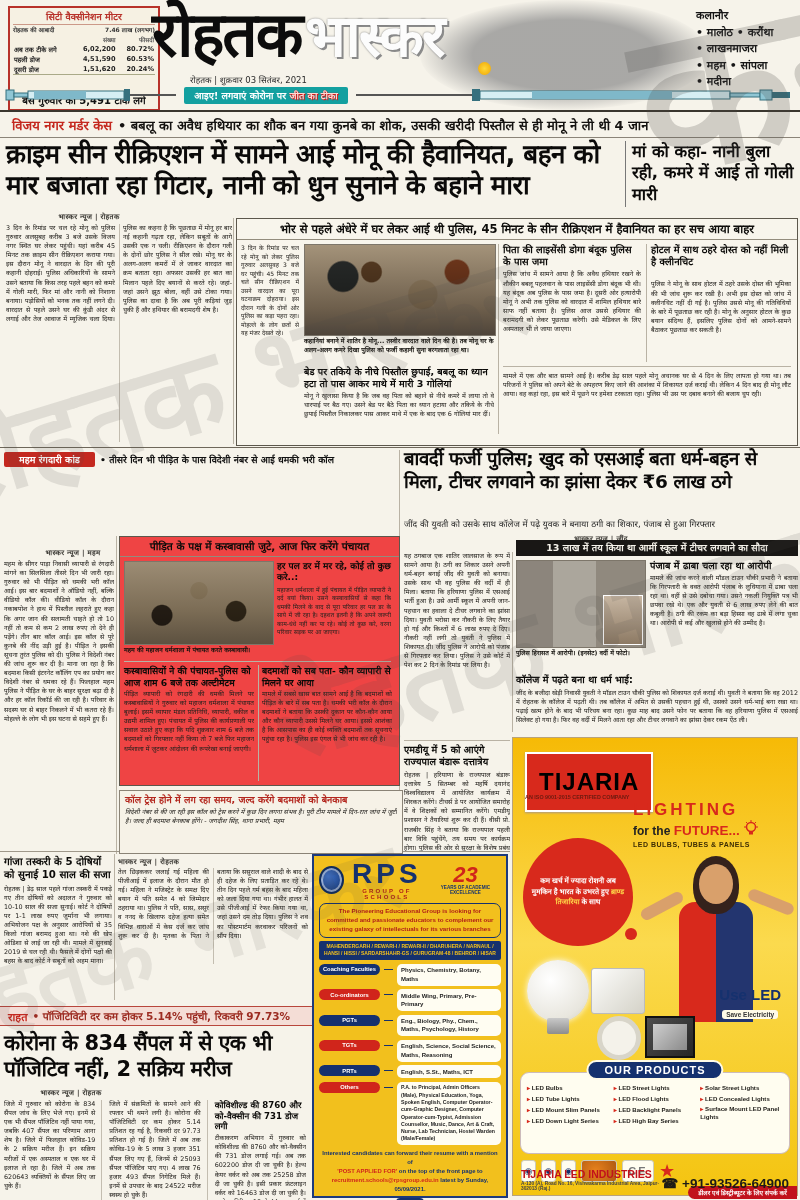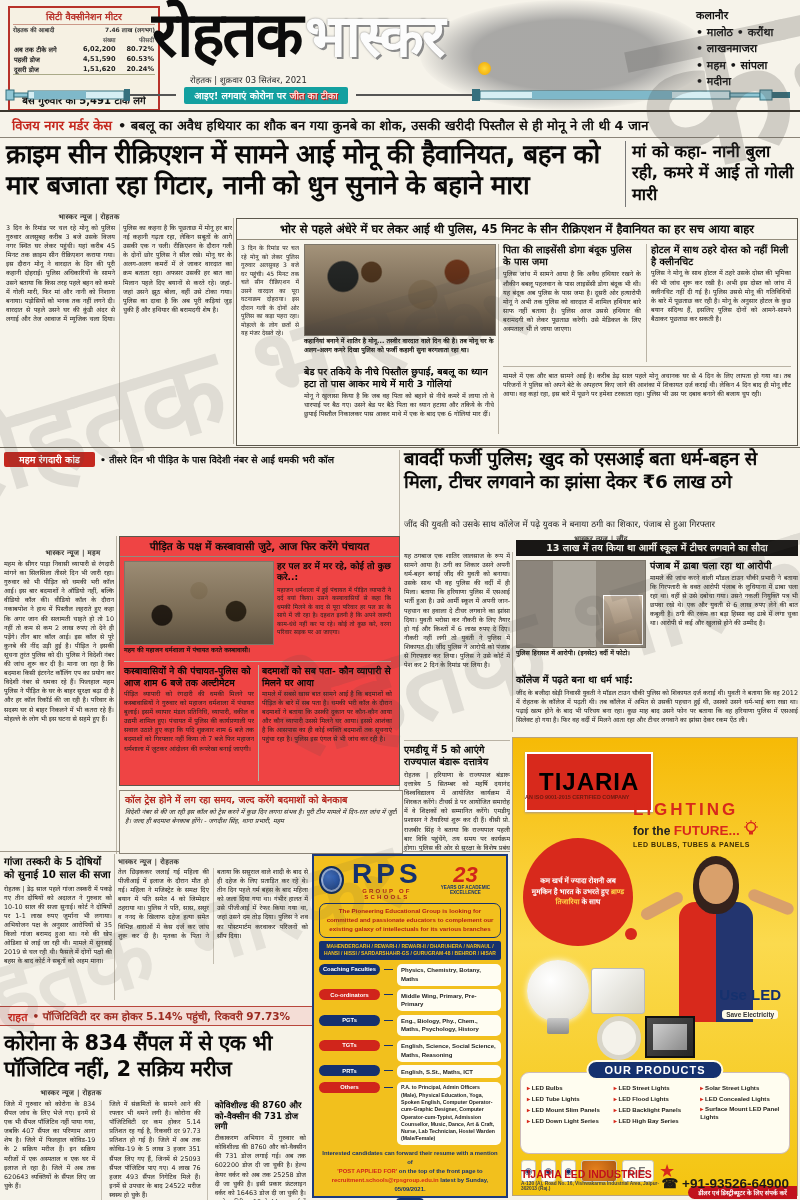--- a/index.html
+++ b/index.html
@@ -255,21 +255,21 @@
         <div class="bt" style="height:44px;margin-top:2px;">मोनू ने खुलासा किया है कि जब वह पिता को बहाने से नीचे कमरे में लाया तो वे चारपाई पर बैठ गए। उसने बेड पर बैठे पिता का ध्यान हटाया और तकिये के नीचे छुपाई पिस्तौल निकालकर पास आकर माथे में एक के बाद एक 6 गोलियां मार दीं।</div>
       </div>
       <div class="vrule" style="left:261px;top:4px;height:190px;"></div>
       <div class="abs" style="left:266px;top:4px;width:138px;">
         <div class="subttl" style="font-size:9.8px;">पिता की लाइसेंसी डोगा बंदूक पुलिस के पास जमा</div>
         <div class="bt" style="height:80px;margin-top:2px;">पुलिस जांच में सामने आया है कि अवैध हथियार रखने के शौकीन बबलू पहलवान के पास लाइसेंसी डोगा बंदूक भी थी। यह बंदूक अब पुलिस के पास जमा है। दूसरी ओर हत्यारोपी मोनू ने अभी तक पुलिस को वारदात में शामिल हथियार बारे साफ नहीं बताया है। पुलिस आज उससे हथियार की बरामदगी को लेकर पूछताछ करेगी। उसे मेडिकल के लिए अस्पताल भी ले जाया जाएगा।</div>
       </div>
       <div class="vrule" style="left:409px;top:4px;height:118px;"></div>
       <div class="abs" style="left:414px;top:4px;width:140px;">
         <div class="subttl" style="font-size:9.8px;">होटल में साथ ठहरे दोस्त को नहीं मिली है क्लीनचिट</div>
-        <div class="bt" style="height:80px;margin-top:1px;">पुलिस ने मोनू के साथ होटल में ठहरे उसके दोस्त की भूमिका की भी जांच शुरू कर रखी है। अभी इस दोस्त को जांच में क्लीनचिट नहीं दी गई है। पुलिस उससे मोनू की गतिविधियों के बारे में पूछताछ कर रही है। मोनू के अनुसार होटल के कुछ बयान संदिग्ध हैं, इसलिए पुलिस दोनों को आमने-सामने बैठाकर पूछताछ कर सकती है।</div>
+        <div class="bt" style="height:80px;margin-top:12px;">पुलिस ने मोनू के साथ होटल में ठहरे उसके दोस्त की भूमिका की भी जांच शुरू कर रखी है। अभी इस दोस्त को जांच में क्लीनचिट नहीं दी गई है। पुलिस उससे मोनू की गतिविधियों के बारे में पूछताछ कर रही है। मोनू के अनुसार होटल के कुछ बयान संदिग्ध हैं, इसलिए पुलिस दोनों को आमने-सामने बैठाकर पूछताछ कर सकती है।</div>
       </div>
       <div class="abs" style="left:266px;top:126px;width:288px;border-top:1px solid #b9b2a4;padding-top:3px;">
         <div class="bt" style="height:38px;margin-top:2px;">मामले में एक और बात सामने आई है। करीब डेढ़ साल पहले मोनू अचानक घर से 4 दिन के लिए लापता हो गया था। तब परिजनों ने पुलिस को अपने बेटे के अपहरण किए जाने की आशंका में शिकायत दर्ज कराई थी। लेकिन 4 दिन बाद ही मोनू लौट आया। वह कहां रहा, इस बारे में पूछने पर हमेशा टरकाता रहा। पुलिस भी उस पर दबाव बनाने की बजाय चुप रही।</div>
       </div>
     </div>
   </div>
 
   <div class="hrule" style="left:0;top:447px;width:800px;border-top:1.5px solid #6e675a;"></div>
 
   <div class="abs" style="left:4px;top:452px;width:394px;display:flex;gap:5px;align-items:center;">

